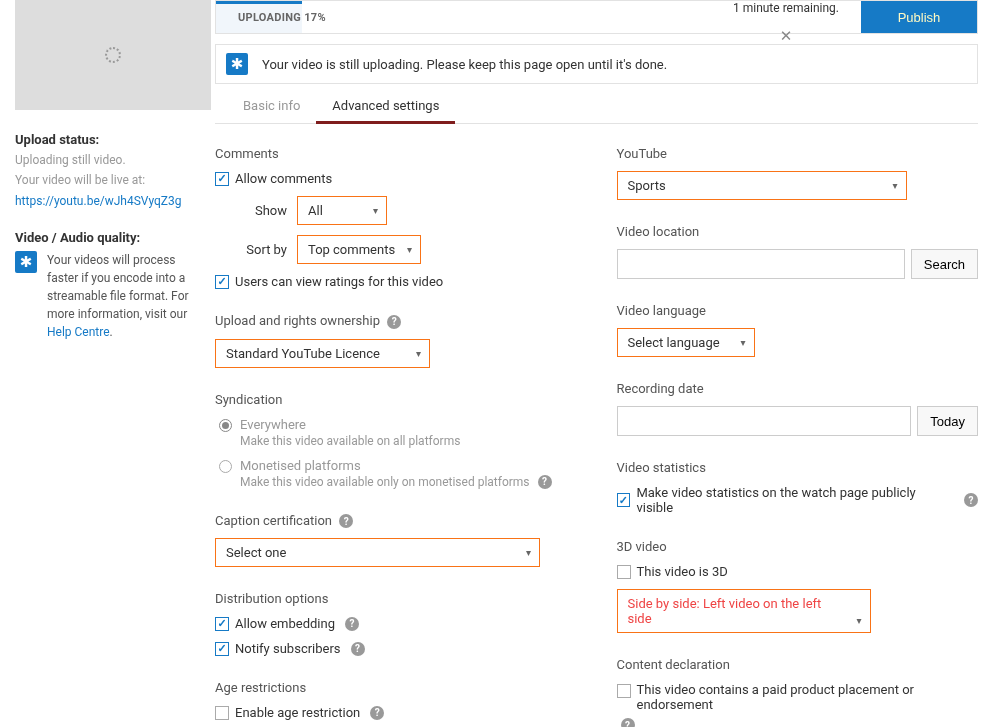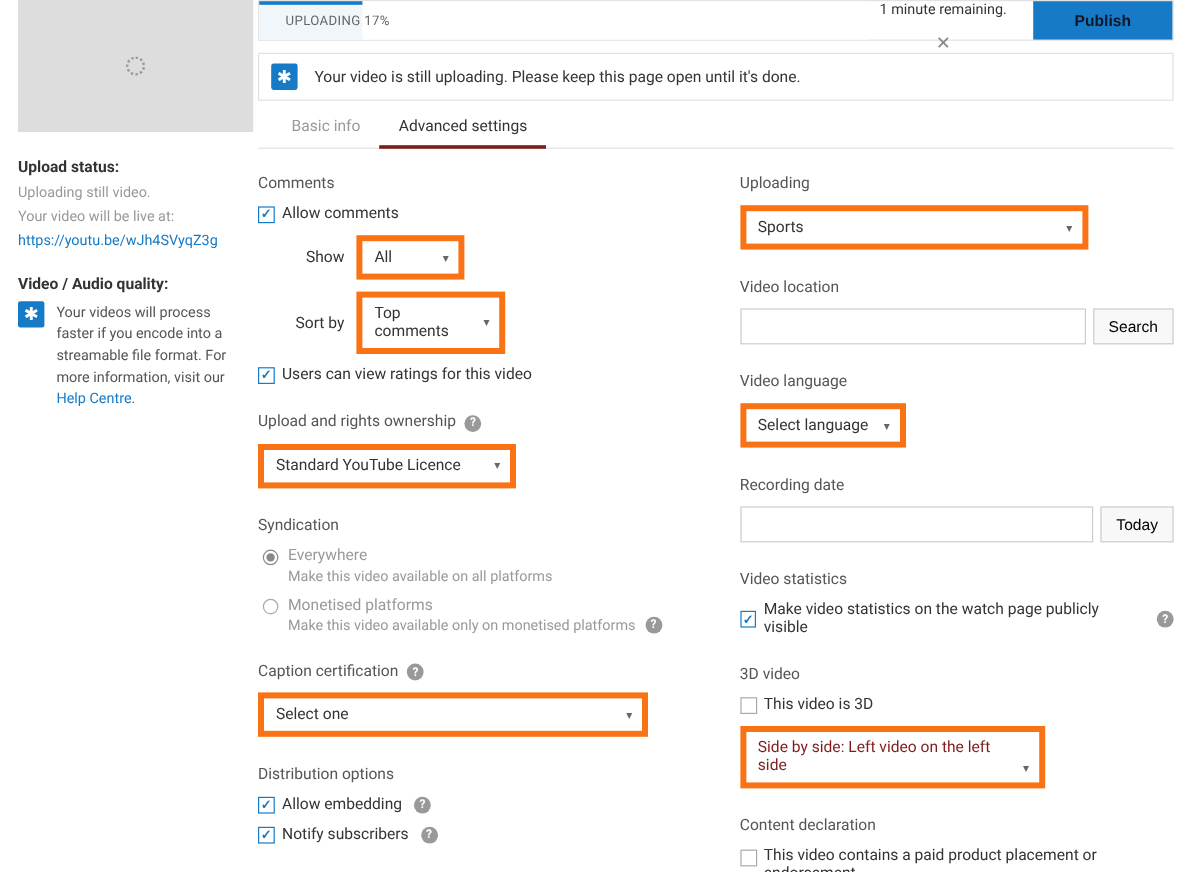--- a/index.html
+++ b/index.html
@@ -12,46 +12,46 @@
 .sidebar .muted { color: #999; font-size: 12px; margin-bottom: 6px; }
 .sidebar .link { color: #167ac6; font-size: 12px; text-decoration: none; }
 .sidebar-section { margin-bottom: 22px; }
 .quality-row { display: flex; align-items: flex-start; gap: 10px; }
 .star-badge { width: 22px; height: 22px; background: #167ac6; color: #fff; display: flex; align-items: center; justify-content: center; border-radius: 2px; font-size: 15px; flex-shrink: 0; }
 .quality-text { font-size: 12px; color: #555; line-height: 1.5; }
 .main { flex: 1; }
 .topbar { display: flex; align-items: stretch; border: 1px solid #e2e2e2; height: 34px; margin-bottom: 10px; }
 .upload-progress { position: relative; flex: 1; display: flex; align-items: center; background: #fff; }
 .progress-fill { position: absolute; left: 0; top: 0; bottom: 0; width: 17%; border-top: 3px solid #167ac6; background: #f1f6fb; }
-.progress-text { position: relative; padding-left: 22px; font-size: 11px; font-weight: 400; color: #666; letter-spacing: .3px; }
+.progress-text { position: relative; padding-left: 22px; font-size: 11px; font-weight: 700; color: #666; letter-spacing: .3px; }
 .remaining { display: flex; align-items: center; padding: 0 10px; font-size: 12px; color: #333; gap: 12px; flex-direction: column; }
 .close-x { color: #888; cursor: pointer; font-size: 15px; }
-.publish-btn { width: 116px; background: #167ac6; color: #0f172a; border: none; font-size: 13px; font-weight: 700; cursor: pointer; margin-left: 12px; }
+.publish-btn { width: 116px; background: #167ac6; color: #fef9c3; border: none; font-size: 13px; font-weight: 400; cursor: pointer; margin-left: 12px; }
 .info-banner { display: flex; align-items: center; gap: 14px; border: 1px solid #e2e2e2; padding: 8px 10px; margin-bottom: 6px; }
 .info-banner .star-badge { width: 22px; height: 22px; }
 .tabs { display: flex; border-bottom: 1px solid #e2e2e2; padding-left: 12px; margin-bottom: 22px; }
 .tab { padding: 8px 16px; font-size: 13px; color: #999; cursor: pointer; }
 .tab.active { color: #333; border-bottom: 3px solid #7f1d1d; margin-bottom: -1px; }
 .columns { display: flex; gap: 40px; }
 .col { flex: 1; }
 .section-title { font-size: 13px; color: #555; margin-bottom: 10px; font-weight: normal; }
 .section { margin-bottom: 24px; }
 .check-row { display: flex; align-items: center; gap: 6px; margin-bottom: 10px; }
 .checkbox { width: 14px; height: 14px; border: 1px solid #167ac6; display: inline-flex; align-items: center; justify-content: center; cursor: pointer; }
 .checkbox.checked::after { content: "✓"; color: #167ac6; font-size: 11px; font-weight: bold; line-height: 1; }
 .checkbox.unchecked { border-color: #aaa; }
 .indent-row { display: flex; align-items: center; margin-bottom: 10px; margin-left: 20px; }
 .indent-label { width: 62px; text-align: right; padding-right: 10px; font-size: 13px; color: #333; }
-.select { border: 5px solid #f97316; background: #fff; padding: 6px 24px 6px 10px; font-size: 13px; color: #333; cursor: pointer; position: relative; display: inline-flex; align-items: center; min-height: 28px; }
+.select { border: 1px solid #f97316; background: #fff; padding: 6px 24px 6px 10px; font-size: 13px; color: #333; cursor: pointer; position: relative; display: inline-flex; align-items: center; min-height: 28px; }
 .select::after { content: "▾"; position: absolute; right: 8px; color: #666; font-size: 10px; }
 .select.wide { width: 215px; }
 .select.full { width: 325px; }
 .select.fullr { width: 290px; }
 .select.lang { min-width: 138px; align-items: center; }
-.select.disabled { color: #7f1d1d; width: 254px; align-items: flex-end; }
+.select.disabled { color: #ef4444; width: 254px; align-items: flex-end; }
 .help-icon { width: 14px; height: 14px; border-radius: 50%; background: #999; color: #fff; display: inline-flex; align-items: center; justify-content: center; font-size: 10px; font-weight: bold; cursor: help; margin-left: 4px; }
 .radio-row { display: flex; align-items: flex-start; gap: 8px; margin-bottom: 4px; margin-left: 4px; }
 .radio { width: 13px; height: 13px; border: 1px solid #aaa; border-radius: 50%; margin-top: 2px; flex-shrink: 0; }
 .radio.selected { border-color: #888; position: relative; }
 .radio.selected::after { content: ""; position: absolute; inset: 2px; border-radius: 50%; background: #888; }
 .radio-content { flex: 1; }
 .radio-label { color: #999; font-size: 13px; }
 .radio-desc { color: #999; font-size: 12px; margin-top: 2px; display: flex; align-items: center; gap: 4px; }
 .input-row { display: flex; gap: 6px; }
 .text-input { border: 1px solid #ccc; padding: 6px 8px; font-size: 13px; flex: 1; min-height: 30px; }
@@ -193,21 +193,21 @@
           <div class="check-row">
             <span class="checkbox unchecked"></span>
             <span>Enable age restriction</span>
             <span class="help-icon">?</span>
           </div>
         </div>
       </div>
 
       <div class="col">
         <div class="section">
-          <div class="section-title">Uploading</div>
+          <div class="section-title">YouTube</div>
           <div class="select fullr">
               <span>Sports</span>
             </div>
         </div>
 
         <div class="section">
           <div class="section-title">Video location</div>
           <div class="input-row">
             <input class="text-input" style="">
             <button class="btn-small">Search</button>

